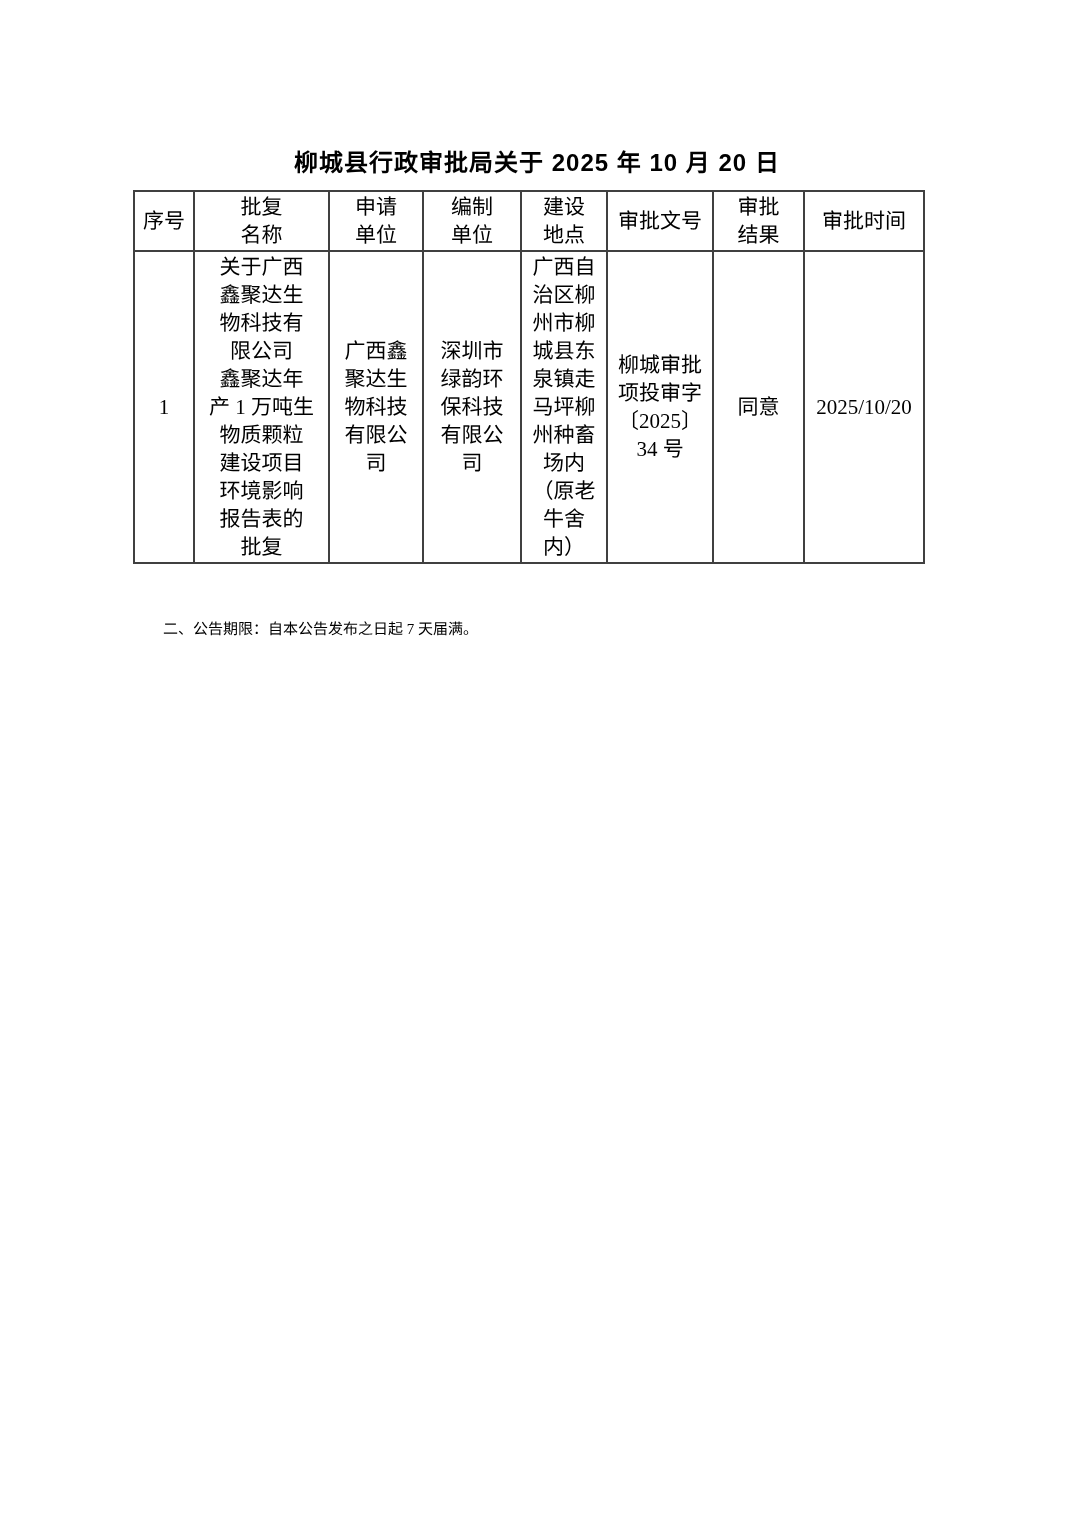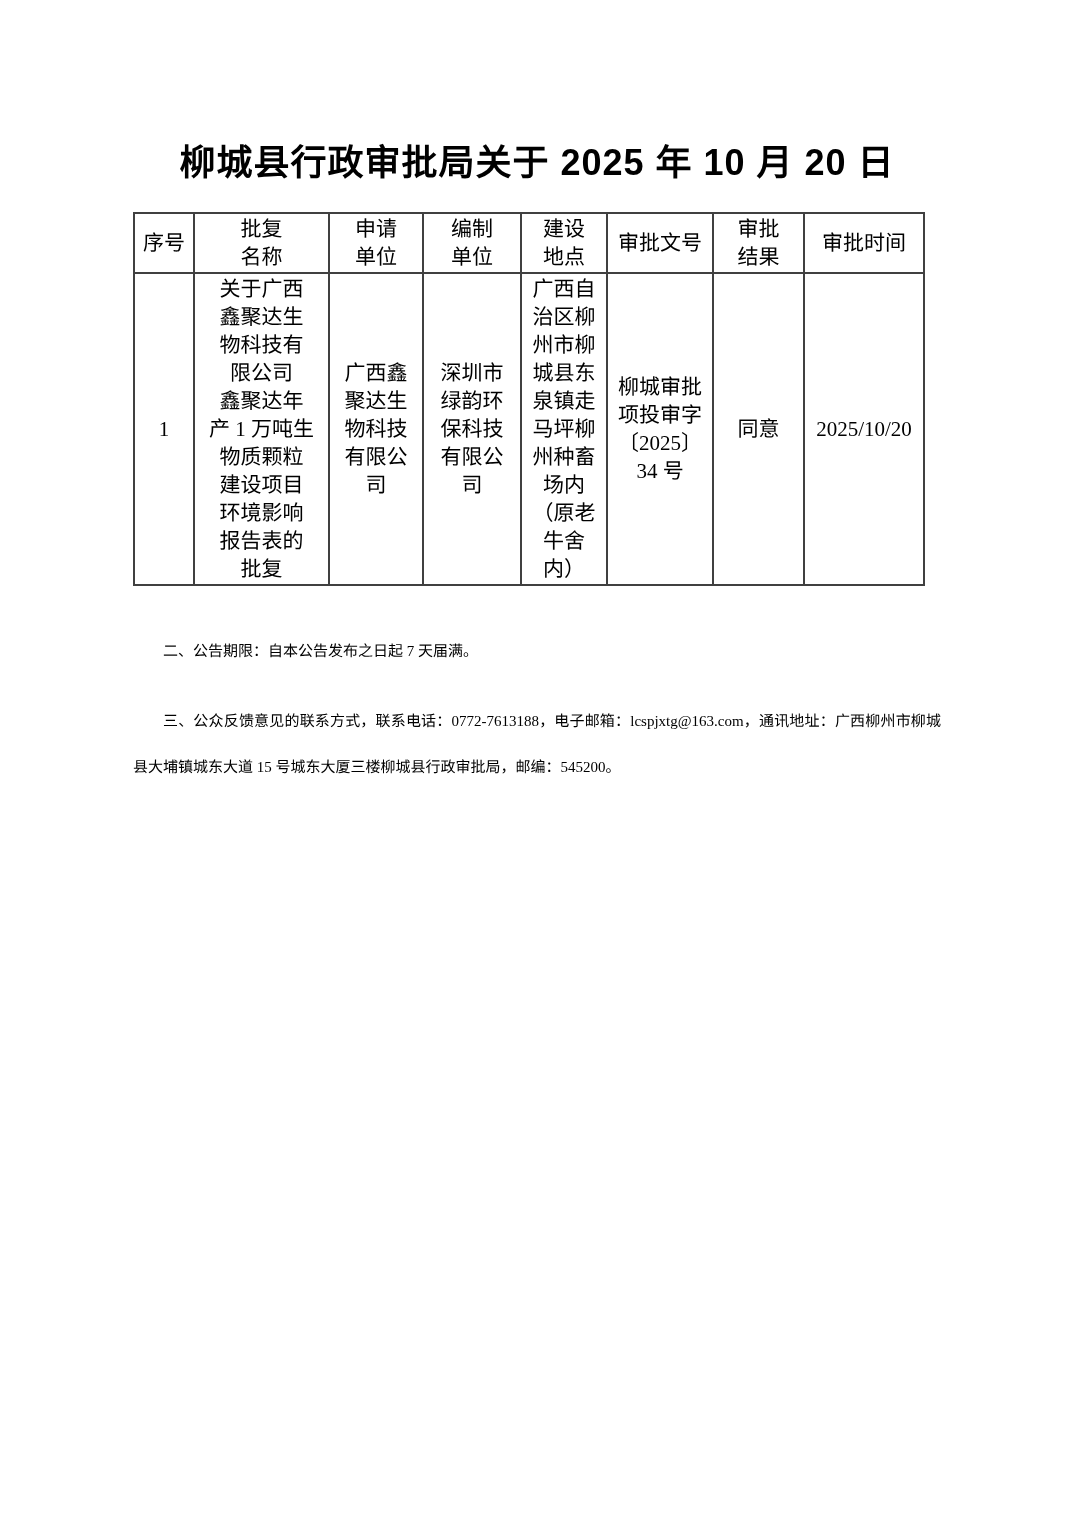--- a/index.html
+++ b/index.html
@@ -16,36 +16,35 @@
     padding: 135px 133px 0 133px;
     overflow: hidden;
     color: #000000;
     font-family: "Liberation Serif", "DejaVu Serif", serif;
   }
   .title-line {
     margin: 0;
     text-align: center;
     font-family: "Liberation Sans", "DejaVu Sans", sans-serif;
     font-weight: 700;
-    font-size: 36px;
+    font-size: 24px;
     line-height: 55px;
     letter-spacing: 1px;
   }
   .section-heading {
     margin: 32px 0 0 0;
     font-size: 22px;
     line-height: 46px;
     text-indent: 2em;
     font-weight: normal;
   }
   table.approval-table {
     border-collapse: collapse;
     table-layout: fixed;
     width: 790px;
-    margin-top: 22px;
   }
   table.approval-table th,
   table.approval-table td {
     border: 2px solid #404040;
     text-align: center;
     vertical-align: middle;
     font-weight: normal;
     font-size: 21px;
     line-height: 28px;
     white-space: pre-line;
@@ -146,16 +145,15 @@
 〔2025〕
 34 号</td>
         <td>同意</td>
         <td>2025/10/20</td>
       </tr>
     </tbody>
   </table>
 
   <p class="para first-after-table">二、公告期限：自本公告发布之日起 7 天届满。</p>
 
-  <p class="para">三、公众反馈意见的联系方式，联系电话：0772-7613188，电子邮箱：lcspjxtg@163.com，通讯地址：广西柳州市柳城县大埔镇城东大道 15 号城东大厦三楼柳城县行政审批局，邮编：545200。</p>
 
 
 </div>
 
 </body></html>

